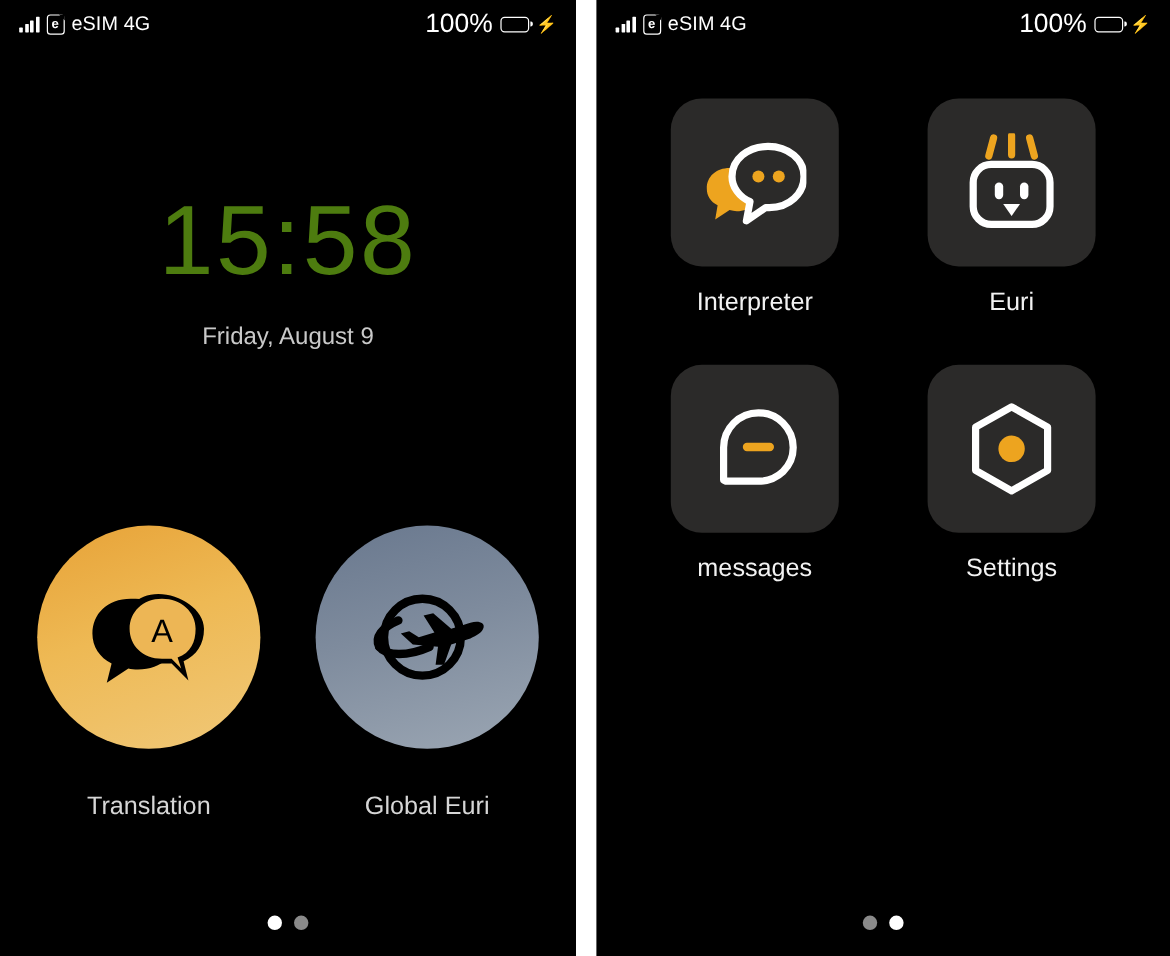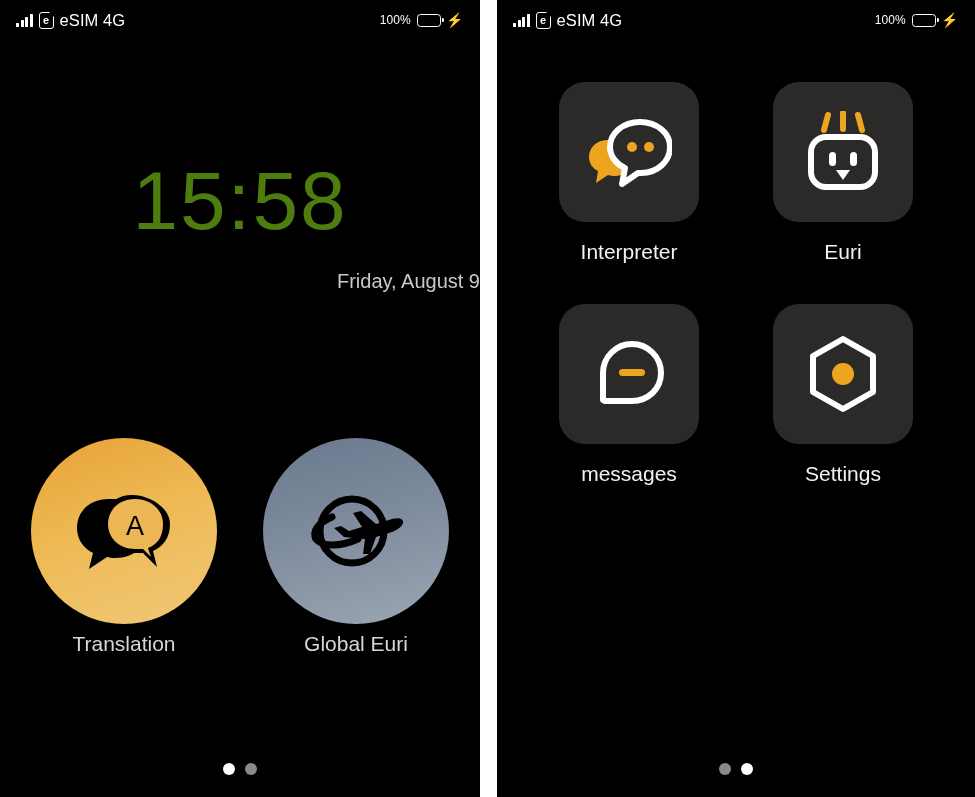--- a/index.html
+++ b/index.html
@@ -81,21 +81,21 @@
     position: absolute;
     top: -1px; right: -1px;
     border-top: 5px solid #000;
     border-left: 5px solid transparent;
   }
   .carrier-text {
     font-size: 16.5px;
     letter-spacing: 0.1px;
   }
   .battery-pct {
-    font-size: 12px;
+    font-size: 22px;
   }
   .battery {
     width: 24px; height: 13px;
     border: 1.6px solid #ffffff;
     border-radius: 3.5px;
     padding: 1.5px;
     box-sizing: border-box;
     position: relative;
   }
   .battery::after {
@@ -128,21 +128,20 @@
     font-size: 82px;
     font-weight: 300;
     letter-spacing: 2px;
     line-height: 1;
   }
   .clock-date {
     color: #c9c9c9;
     font-size: 20px;
     margin-top: 28px;
     font-weight: 400;
-    text-align: right;
   }
 
   
   .circle-apps {
     position: absolute;
     top: 438px; left: 0; right: 0;
     display: flex;
     justify-content: center;
     gap: 42px;
   }
@@ -160,21 +159,21 @@
   }
   .circle-icon.translation {
     background: linear-gradient(160deg, #e7a237 0%, #eeb954 45%, #f0c878 100%);
   }
   .circle-icon.wifi {
     background: linear-gradient(165deg, #69788e 0%, #7e8b9d 45%, #9ba6b3 100%);
   }
   .circle-label {
     color: #d6d6d6;
     font-size: 21px;
-    margin-top: 8px;
+    margin-top: 36px;
   }
 
   
   .tile-grid {
     position: absolute;
     top: 82px; left: 0; right: 0;
     display: grid;
     grid-template-columns: repeat(2, 140px);
     justify-content: center;
     column-gap: 74px;

